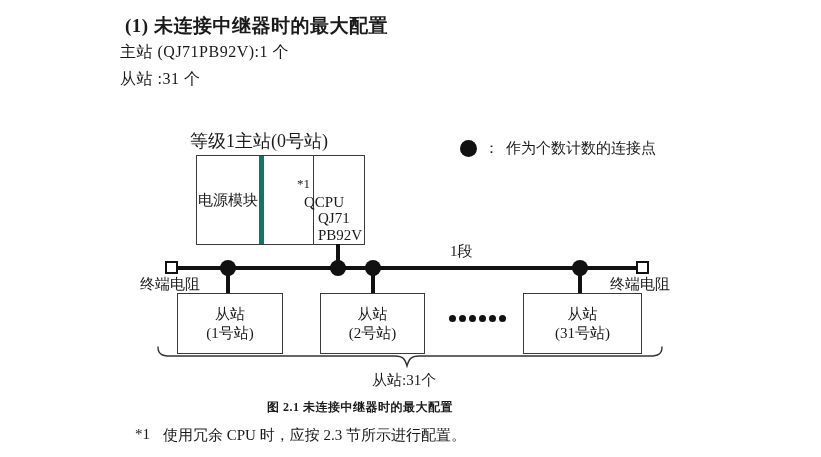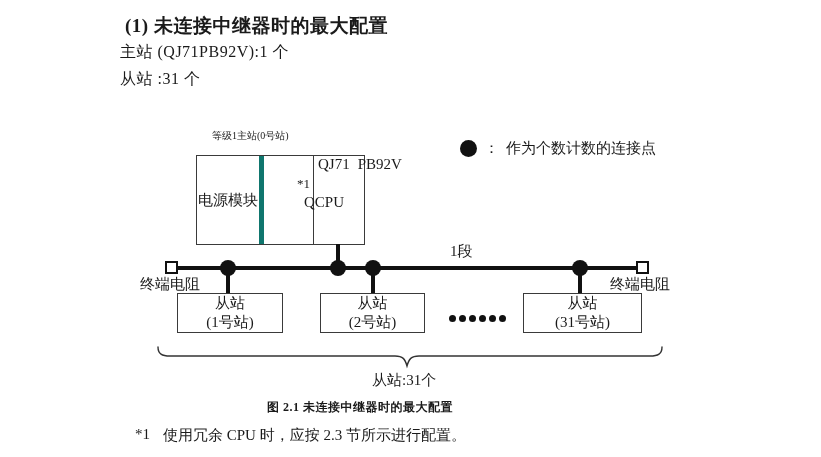--- a/index.html
+++ b/index.html
@@ -18,43 +18,43 @@
     left: 84px; top: 13px;
     font-size: 19px;
     font-weight: bold;
     letter-spacing: 0.5px;
     margin-left: 41px;
   }
   .spec-line { font-size: 16px; letter-spacing: 0.5px; }
   .spec-master { left: 120px; top: 42px; }
   .spec-slave  { left: 120px; top: 69px; }
 
-  .master-label { left: 212px; top: 129px; font-size: 10px; }
+  .master-label { left: 190px; top: 129px; font-size: 18px; }
 
   .master-box {
     left: 196px; top: 155px;
     width: 169px; height: 90px;
     border: 1px solid #3a3a3a;
     display: flex;
     box-sizing: border-box;
     background: #fff;
   }
   .module { box-sizing: border-box; position: relative; font-size: 15px; }
   .module-power {
     width: 67px;
     border-right: 5px solid #0f766e;
     display: flex; align-items: center; justify-content: center;
   }
   .module-cpu { width: 50px; border-right: 1px solid #3a3a3a; }
   .module-cpu .cpu-note { position: absolute; top: 20px; right: 3px; font-size: 13px; }
   .module-cpu .cpu-name { position: absolute; left: 4px; top: 38px; margin-left: 36px; }
   .module-net {
     width: 50px;
-    display: flex; flex-direction: row; justify-content: space-between;
-    padding-left: 4px; line-height: 17px; gap: 8px;
+    display: flex; flex-direction: column; justify-content: flex-end;
+    padding-left: 4px; line-height: 17px;
   }
 
   .legend { left: 460px; top: 139px; display: flex; align-items: center; font-size: 15px; }
   .legend-dot {
     width: 17px; height: 17px; border-radius: 50%;
     background: #111; margin-right: 7px; flex: 0 0 auto;
   }
   .legend-sep { margin-right: 7px; }
 
   .bus-line { left: 178px; top: 266px; width: 458px; height: 4px; background: #111; }
@@ -82,21 +82,21 @@
   .dot-31 { left: 572px; top: 260px; }
 
   .connector { position: absolute; width: 4px; background: #111; }
   .conn-master { left: 336px; top: 244px; height: 24px; }
   .conn-s1  { left: 226px; top: 268px; height: 26px; }
   .conn-s2  { left: 371px; top: 268px; height: 26px; }
   .conn-s31 { left: 578px; top: 268px; height: 26px; }
 
   .slave-box {
     position: absolute;
-    top: 293px; height: 40px;
+    top: 293px; height: 61px;
     border: 1px solid #3a3a3a;
     box-sizing: border-box;
     background: #fff;
     display: flex; flex-direction: column;
     align-items: center; justify-content: center;
     font-size: 15px; line-height: 19px;
     text-align: center;
   }
   .slave-1  { left: 177px; width: 106px; }
   .slave-2  { left: 320px; width: 105px; }

